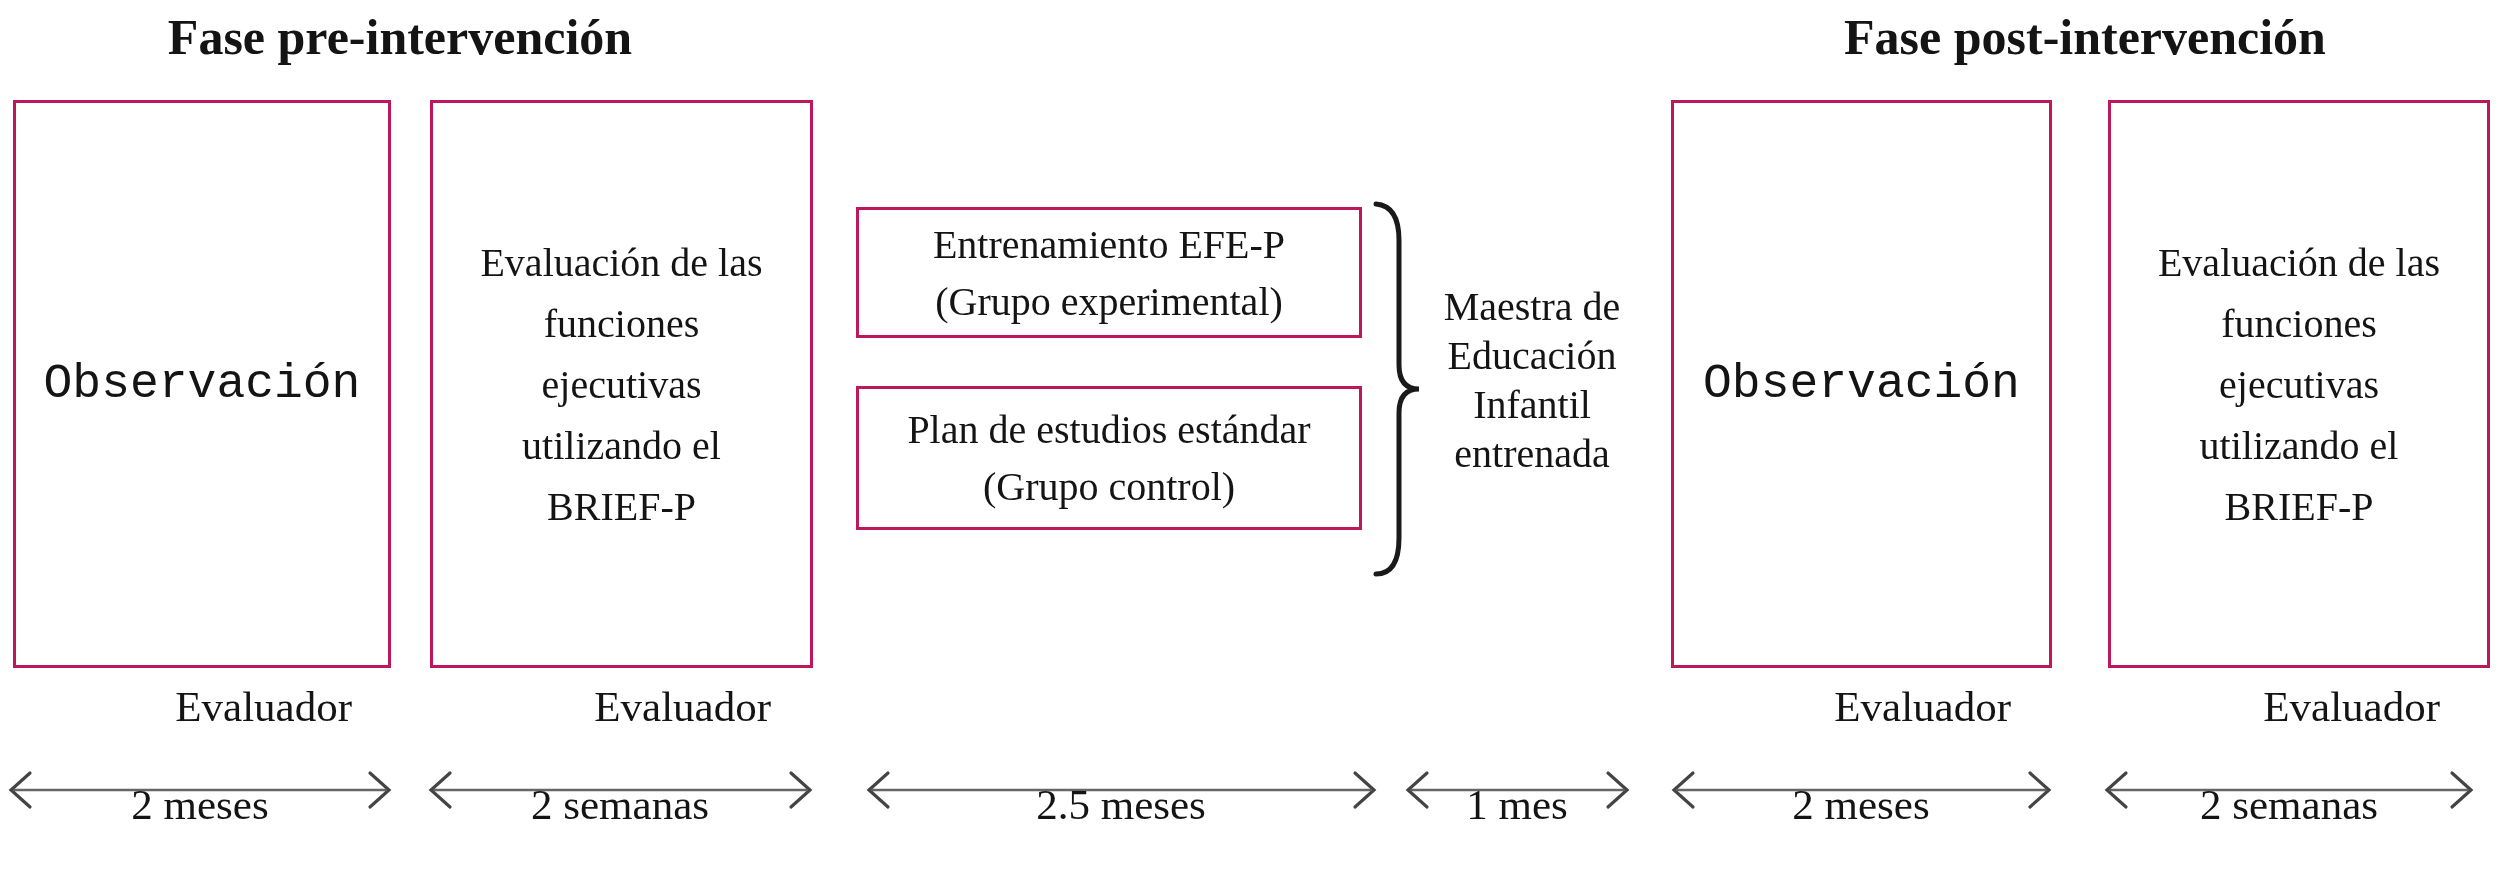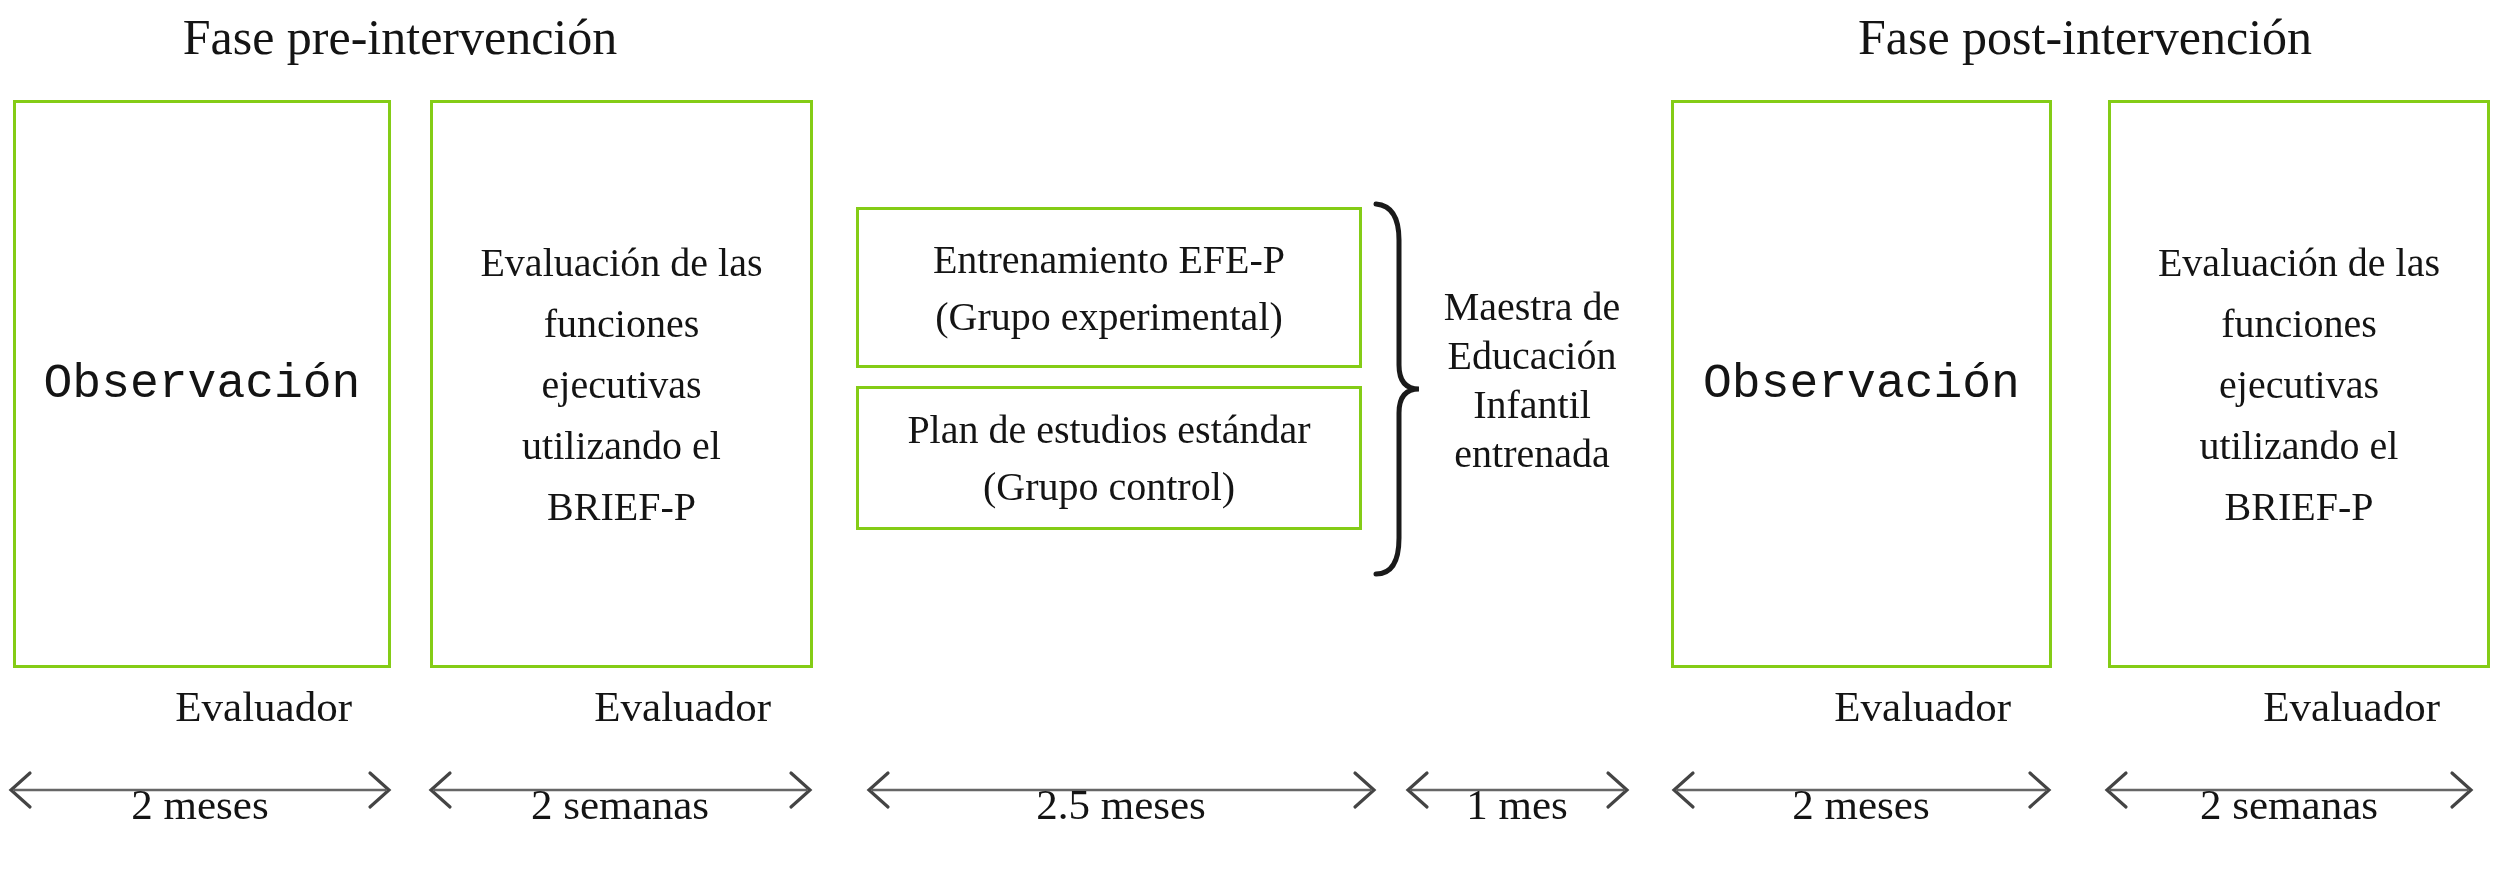--- a/index.html
+++ b/index.html
@@ -10,28 +10,28 @@
     background:#ffffff;
     font-family:"Liberation Serif","DejaVu Serif",serif;
     color:#141414;
     overflow:hidden;
   }
   .phase-title{
     position:absolute;
     top:8px;
     width:560px;
     font-size:50px;
-    font-weight:normal;
+    font-weight:bold;
     text-align:center;
     white-space:nowrap;
   }
   .box{
     position:absolute;
     box-sizing:border-box;
-    border:3px solid #84cc16;
+    border:3px solid #be185d;
     background:#ffffff;
     display:flex;
     align-items:center;
     justify-content:center;
     text-align:center;
   }
   .box-text{white-space:pre-line;}
   .txt-lg{font-size:48px;font-family:Liberation Mono, monospace;}
   .txt-md{font-size:40px;line-height:61px;}
   .txt-mid{font-size:40px;line-height:57px;}
@@ -67,21 +67,21 @@
   </div>
 
   <div class="box" style="left:430px;top:100px;width:383px;height:568px;">
     <div class="box-text txt-md">Evaluación de las
 funciones
 ejecutivas
 utilizando el
 BRIEF-P</div>
   </div>
 
-  <div class="box" style="left:856px;top:207px;width:506px;height:161px;">
+  <div class="box" style="left:856px;top:207px;width:506px;height:131px;">
     <div class="box-text txt-mid">Entrenamiento EFE-P
 (Grupo experimental)</div>
   </div>
 
   <div class="box" style="left:856px;top:386px;width:506px;height:144px;">
     <div class="box-text txt-mid">Plan de estudios estándar
 (Grupo control)</div>
   </div>
 
   <svg class="brace-svg" width="50" height="378" viewBox="0 0 50 378">

